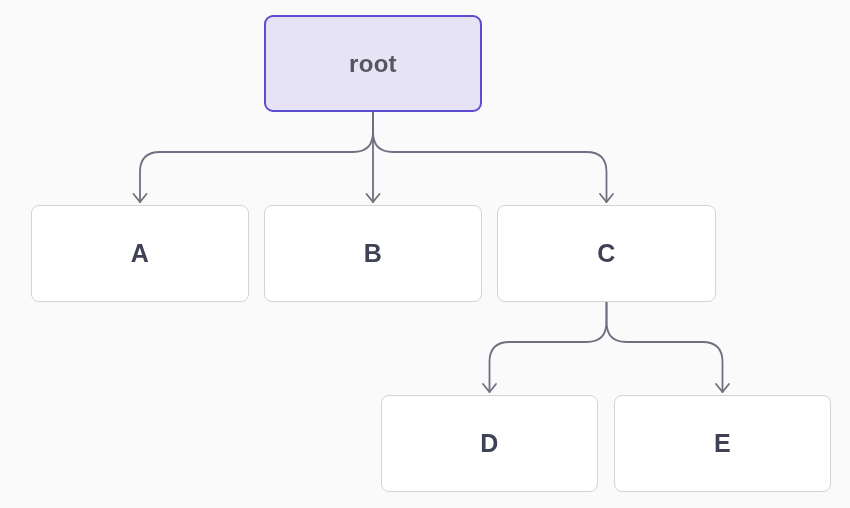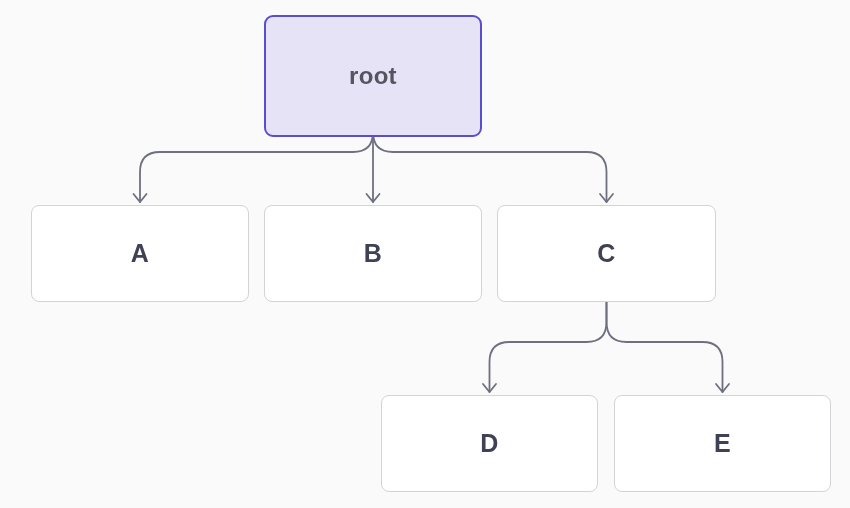--- a/index.html
+++ b/index.html
@@ -47,21 +47,21 @@
       <path d="M 133.5 194 L 140 202 L 146.5 194" fill="none" stroke="#6e7080" stroke-width="1.8" stroke-linecap="round" stroke-linejoin="round"></path>
       <path d="M 373 112 L 373 202" fill="none" stroke="#6e7080" stroke-width="1.8" stroke-linecap="round" stroke-linejoin="round"></path>
       <path d="M 366.5 194 L 373 202 L 379.5 194" fill="none" stroke="#6e7080" stroke-width="1.8" stroke-linecap="round" stroke-linejoin="round"></path>
       <path d="M 373 112 L 373 132 Q 373 152 393 152 L 586.5 152 Q 606.5 152 606.5 172 L 606.5 202" fill="none" stroke="#6e7080" stroke-width="1.8" stroke-linecap="round" stroke-linejoin="round"></path>
       <path d="M 600 194 L 606.5 202 L 613 194" fill="none" stroke="#6e7080" stroke-width="1.8" stroke-linecap="round" stroke-linejoin="round"></path>
       <path d="M 606.5 302 L 606.5 322 Q 606.5 342 586.5 342 L 509.5 342 Q 489.5 342 489.5 362 L 489.5 392" fill="none" stroke="#6e7080" stroke-width="1.8" stroke-linecap="round" stroke-linejoin="round"></path>
       <path d="M 483 384 L 489.5 392 L 496 384" fill="none" stroke="#6e7080" stroke-width="1.8" stroke-linecap="round" stroke-linejoin="round"></path>
       <path d="M 606.5 302 L 606.5 322 Q 606.5 342 626.5 342 L 702.5 342 Q 722.5 342 722.5 362 L 722.5 392" fill="none" stroke="#6e7080" stroke-width="1.8" stroke-linecap="round" stroke-linejoin="round"></path>
       <path d="M 716 384 L 722.5 392 L 729 384" fill="none" stroke="#6e7080" stroke-width="1.8" stroke-linecap="round" stroke-linejoin="round"></path>
     </svg>
-<div class="node root" style="left: 264px; top: 15px; width: 218px; height: 122px; background: rgb(231, 227, 246); border: 2px solid rgb(92, 77, 208); border-radius: 9px; color: rgb(84, 85, 94);">
+<div class="node root" style="left: 264px; top: 15px; width: 218px; height: 97px; background: rgb(231, 227, 246); border: 2px solid rgb(92, 77, 208); border-radius: 9px; color: rgb(84, 85, 94);">
       <span>root</span>
     </div>
     <div class="node child" style="left: 31px; top: 205px; width: 218px; height: 97px; background: rgb(255, 255, 255); border: 1px solid rgb(212, 212, 216); border-radius: 8px; color: rgb(63, 66, 84);">
       <span>A</span>
     </div>
     <div class="node child" style="left: 264px; top: 205px; width: 218px; height: 97px; background: rgb(255, 255, 255); border: 1px solid rgb(212, 212, 216); border-radius: 8px; color: rgb(63, 66, 84);">
       <span>B</span>
     </div>
     <div class="node child" style="left: 497px; top: 205px; width: 219px; height: 97px; background: rgb(255, 255, 255); border: 1px solid rgb(212, 212, 216); border-radius: 8px; color: rgb(63, 66, 84);">
       <span>C</span>

